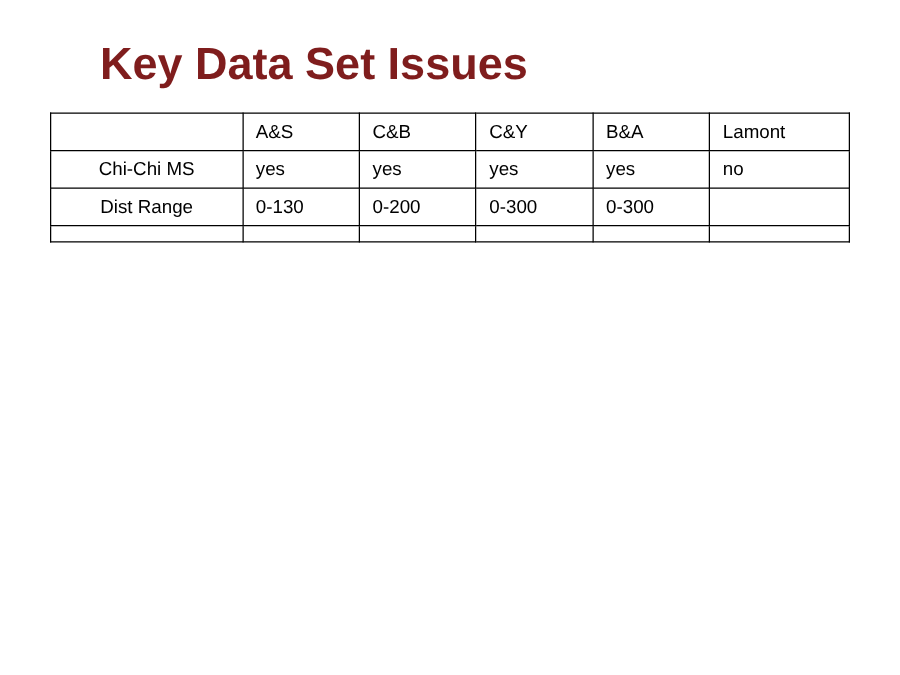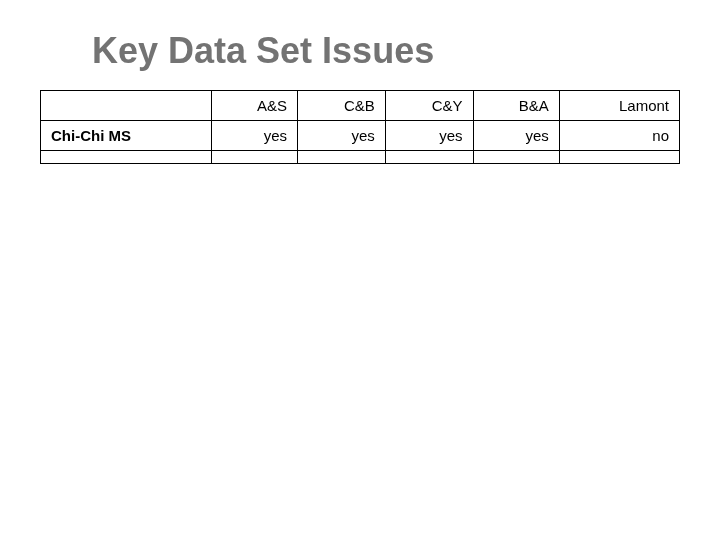--- a/index.html
+++ b/index.html
@@ -9,45 +9,45 @@
       width: 720px;
       height: 540px;
       display: flex;
       flex-direction: column;
       align-items: center;
       padding: 30px 40px 20px 40px;
     }
     h1 {
       font-size: 36px;
       font-weight: bold;
-      color: #737373;
+      color: #7f1d1d;
       margin-bottom: 18px;
       align-self: flex-start;
-      margin-left: 52px;
+      margin-left: 40px;
     }
     table {
       border-collapse: collapse;
       width: 640px;
       font-size: 15px;
       color: #000;
     }
     th, td {
       border: 1px solid #000;
-      text-align: right;
+      text-align: left;
       vertical-align: middle;
       padding: 6px 10px;
       min-height: 36px;
     }
     th {
       font-weight: normal;
       background: #fff;
     }
     td.row-label {
-      text-align: left;
-      font-weight: bold;
+      text-align: center;
+      font-weight: normal;
     }
     .multiline {
       line-height: 1.4;
     }
   </style>
 </head>
 <body>
 
 <h1>Key Data Set Issues</h1>
 
@@ -65,20 +65,28 @@
   <tbody id="table-body">
   <tr>
         <td class="row-label">Chi-Chi MS</td>
         <td>yes</td>
         <td>yes</td>
         <td>yes</td>
         <td>yes</td>
         <td>no</td>
       </tr>
       <tr>
+        <td class="row-label">Dist Range</td>
+        <td>0-130</td>
+        <td>0-200</td>
+        <td>0-300</td>
+        <td>0-300</td>
+        <td></td>
+      </tr>
+      <tr>
         <td class="row-label"></td>
         <td></td>
         <td></td>
         <td></td>
         <td></td>
         <td></td>
       </tr>
     </tbody>
 </table>
 

